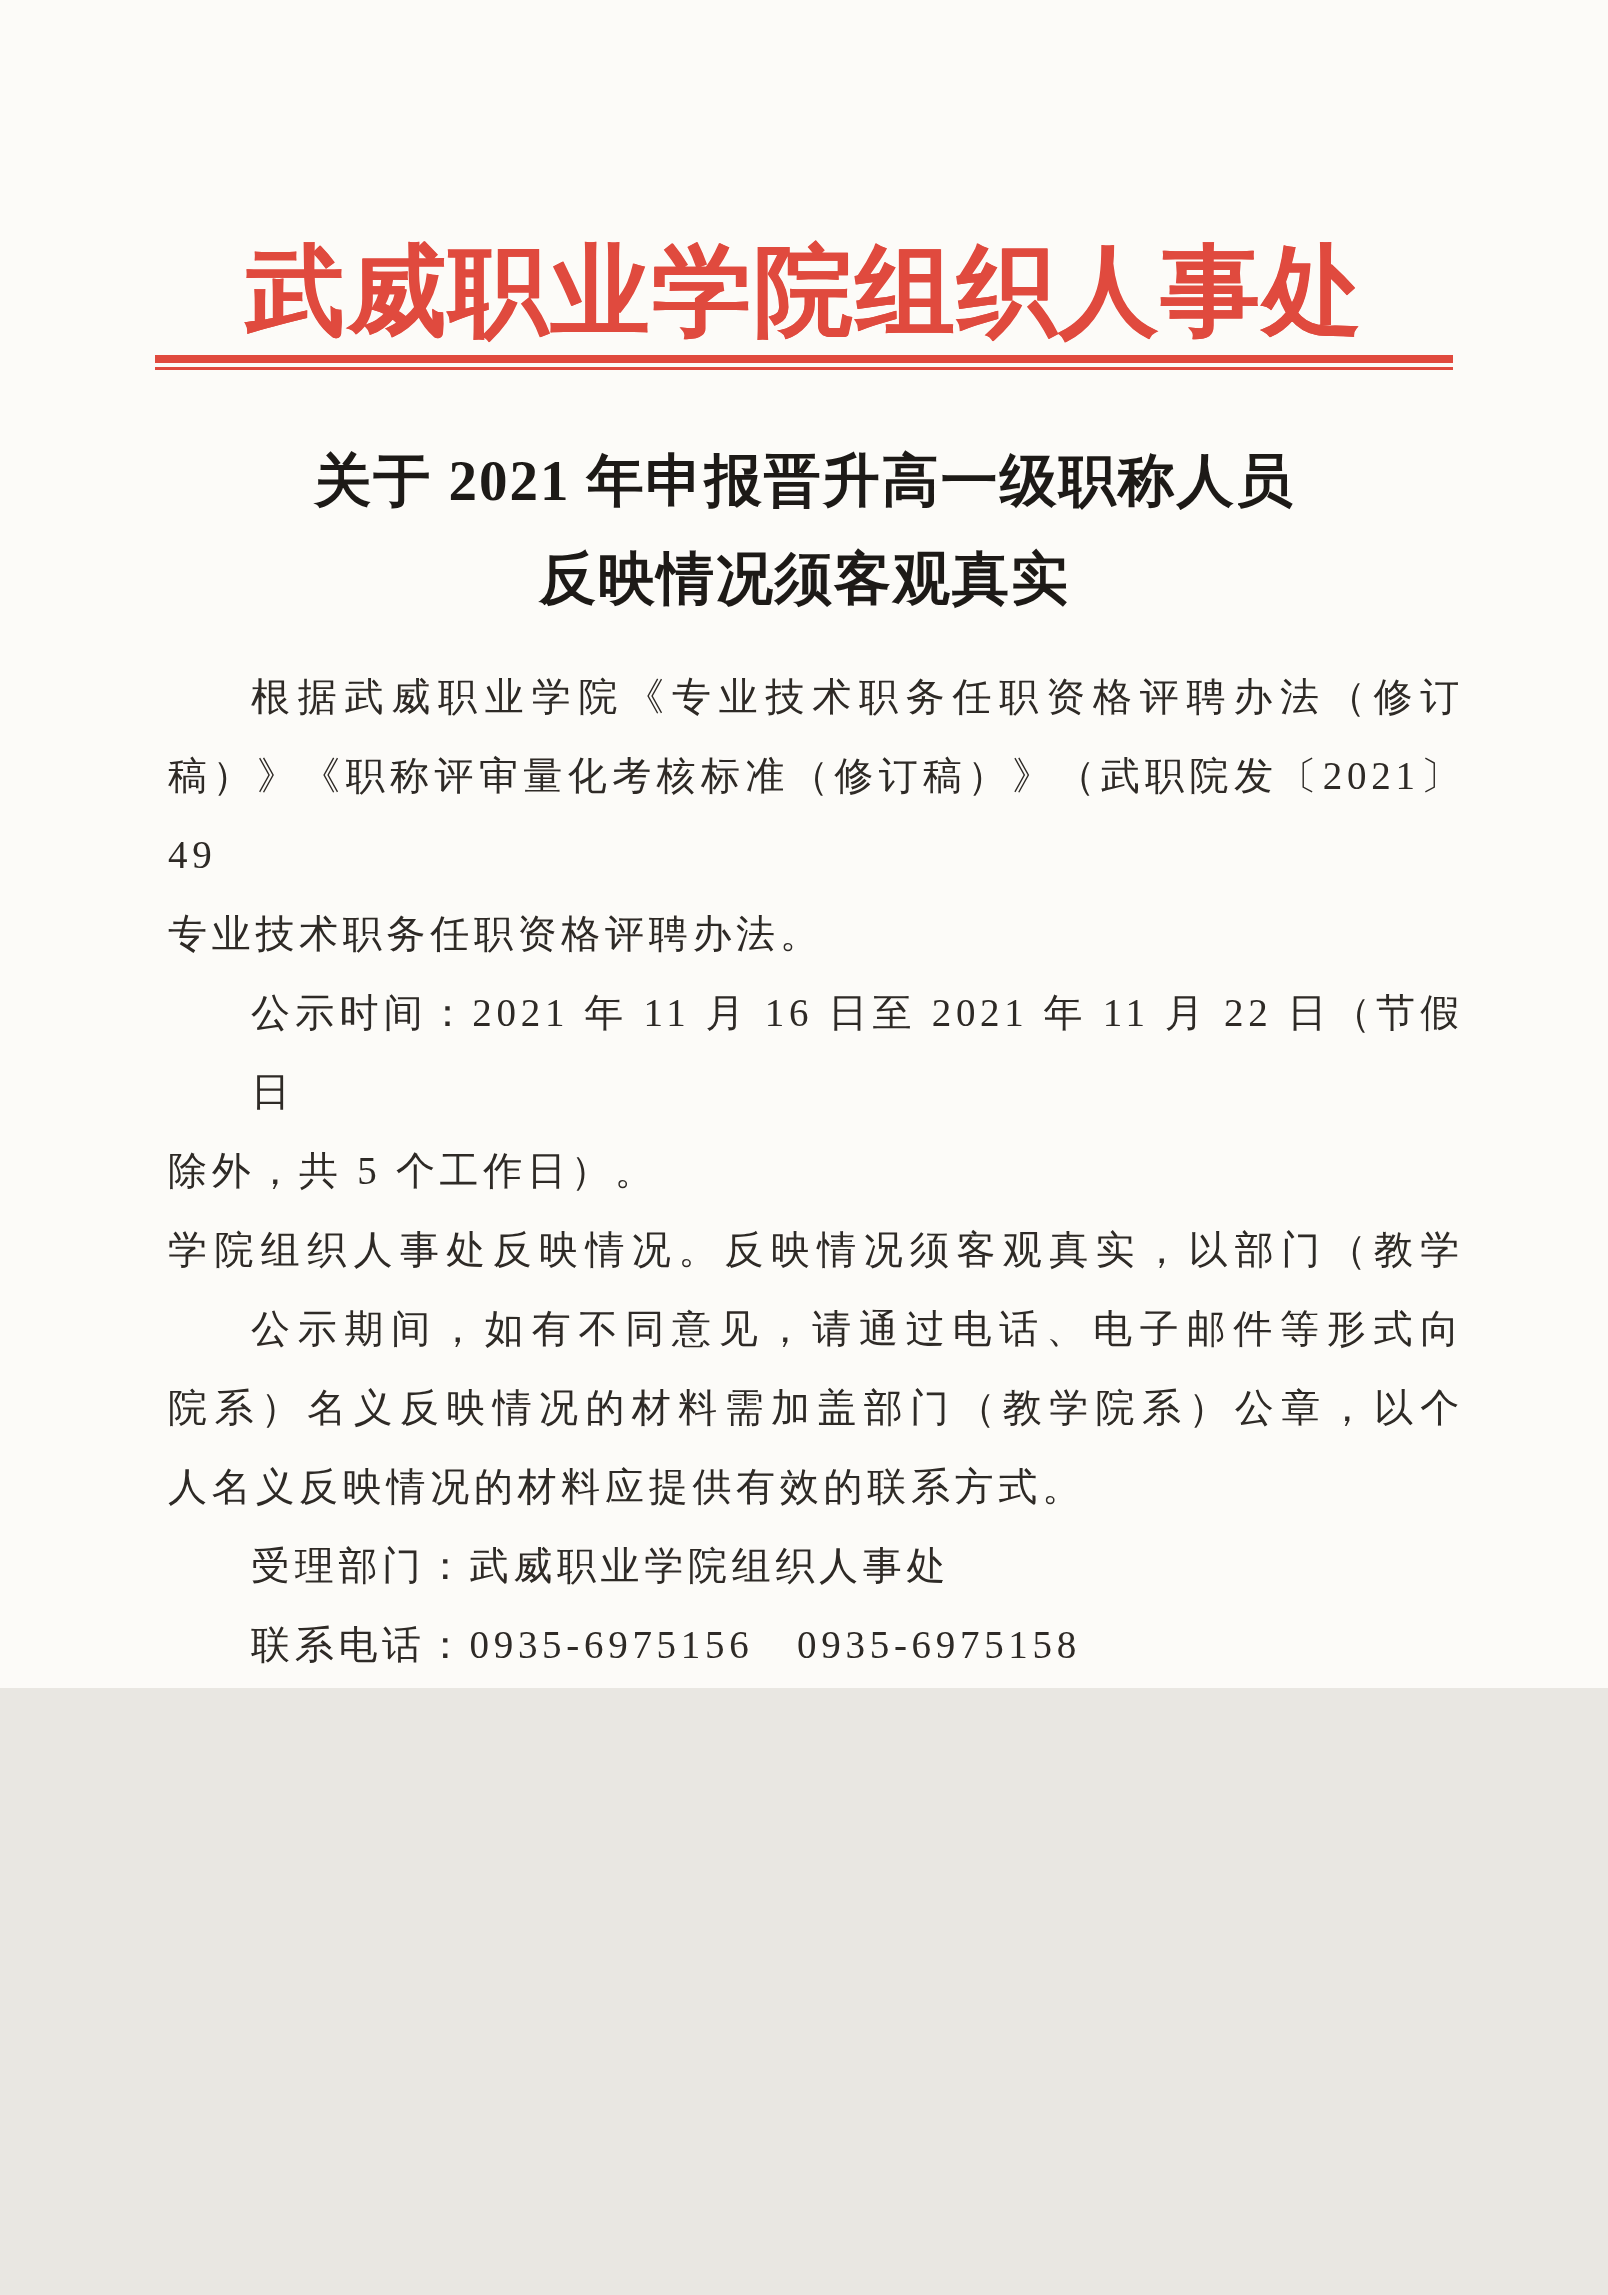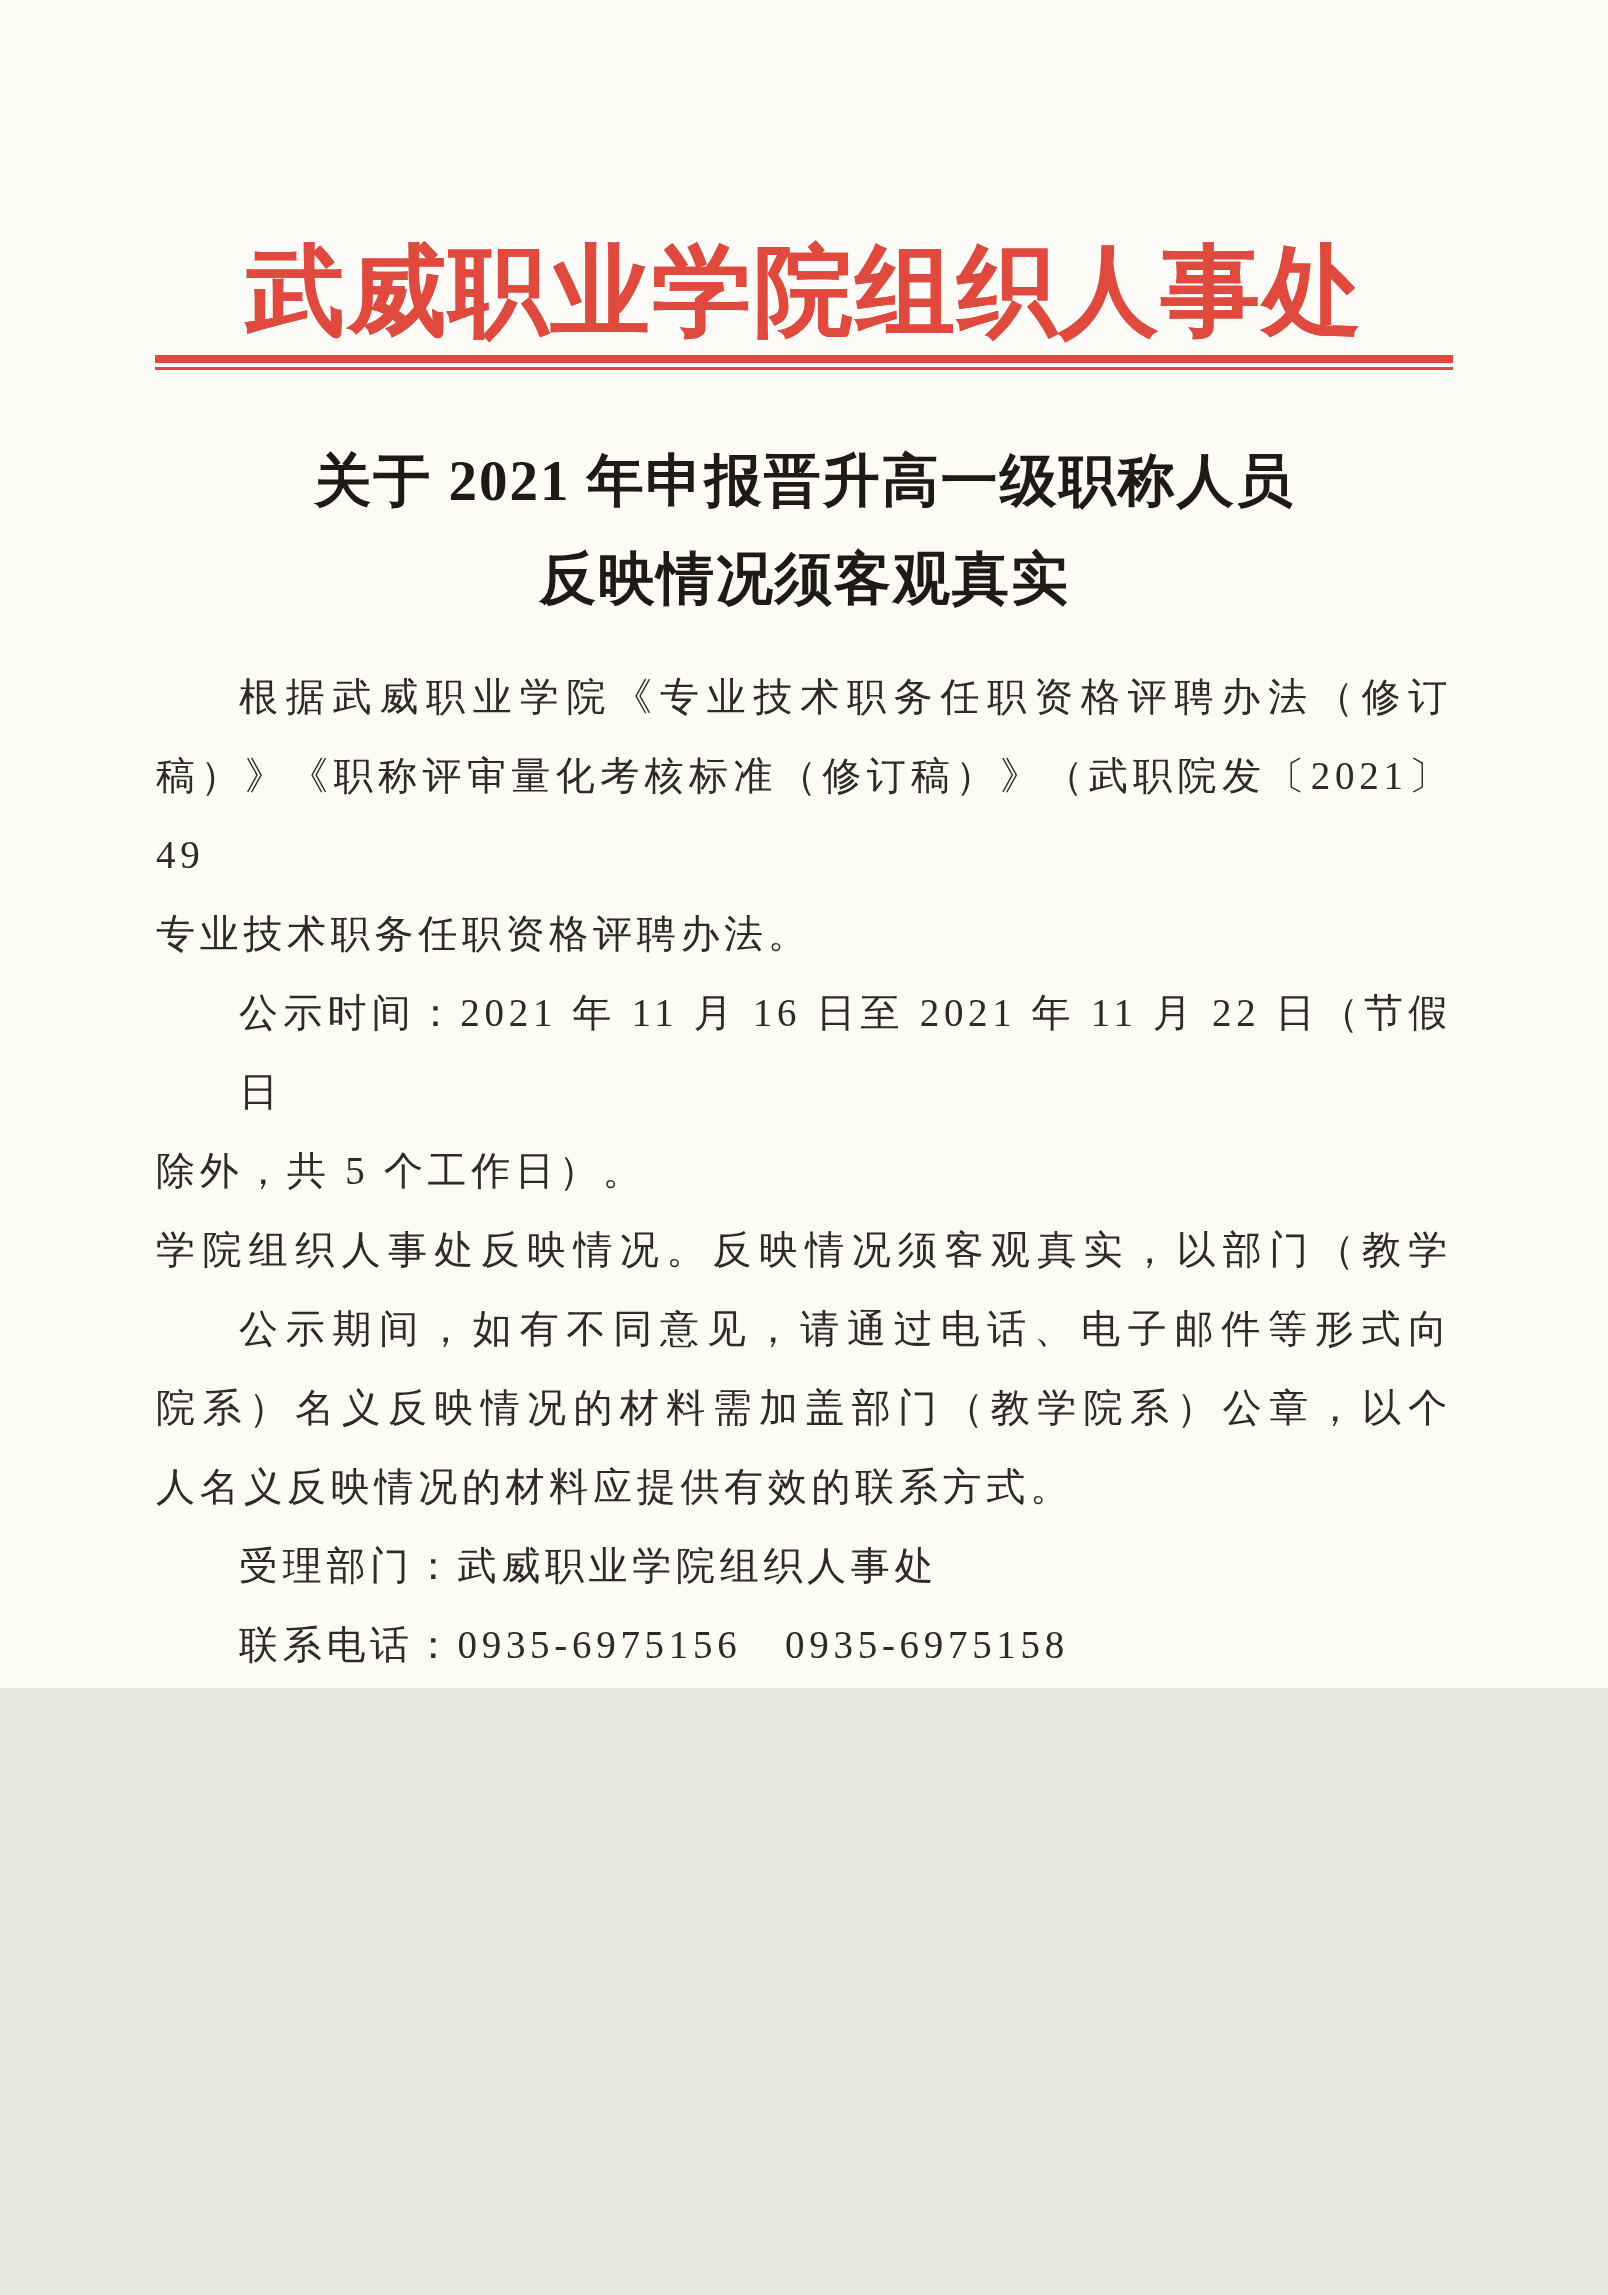--- a/index.html
+++ b/index.html
@@ -33,21 +33,21 @@
   .rule-bottom .bar-thick{height:9.4px;margin-top:5.3px;background:var(--red);}
   
   .doc-title{
     position:absolute;top:432px;left:0;width:100%;
     text-align:center;
     font-size:57px;font-weight:bold;line-height:98px;
     letter-spacing:2px;color:#1d1a17;margin:0;
   }
   
   .body-text{
-    position:absolute;top:657px;left:156px;width:1296px;
+    position:absolute;top:657px;left:168px;width:1296px;
     font-size:39px;line-height:79px;letter-spacing:4.7px;
     color:var(--ink);
   }
   .line{min-height:79px;}
   .line.indent{padding-left:83px;}
   .line.fill{
     text-align:justify;text-align-last:justify;
     text-justify:inter-character;
   }
   .attachment{

